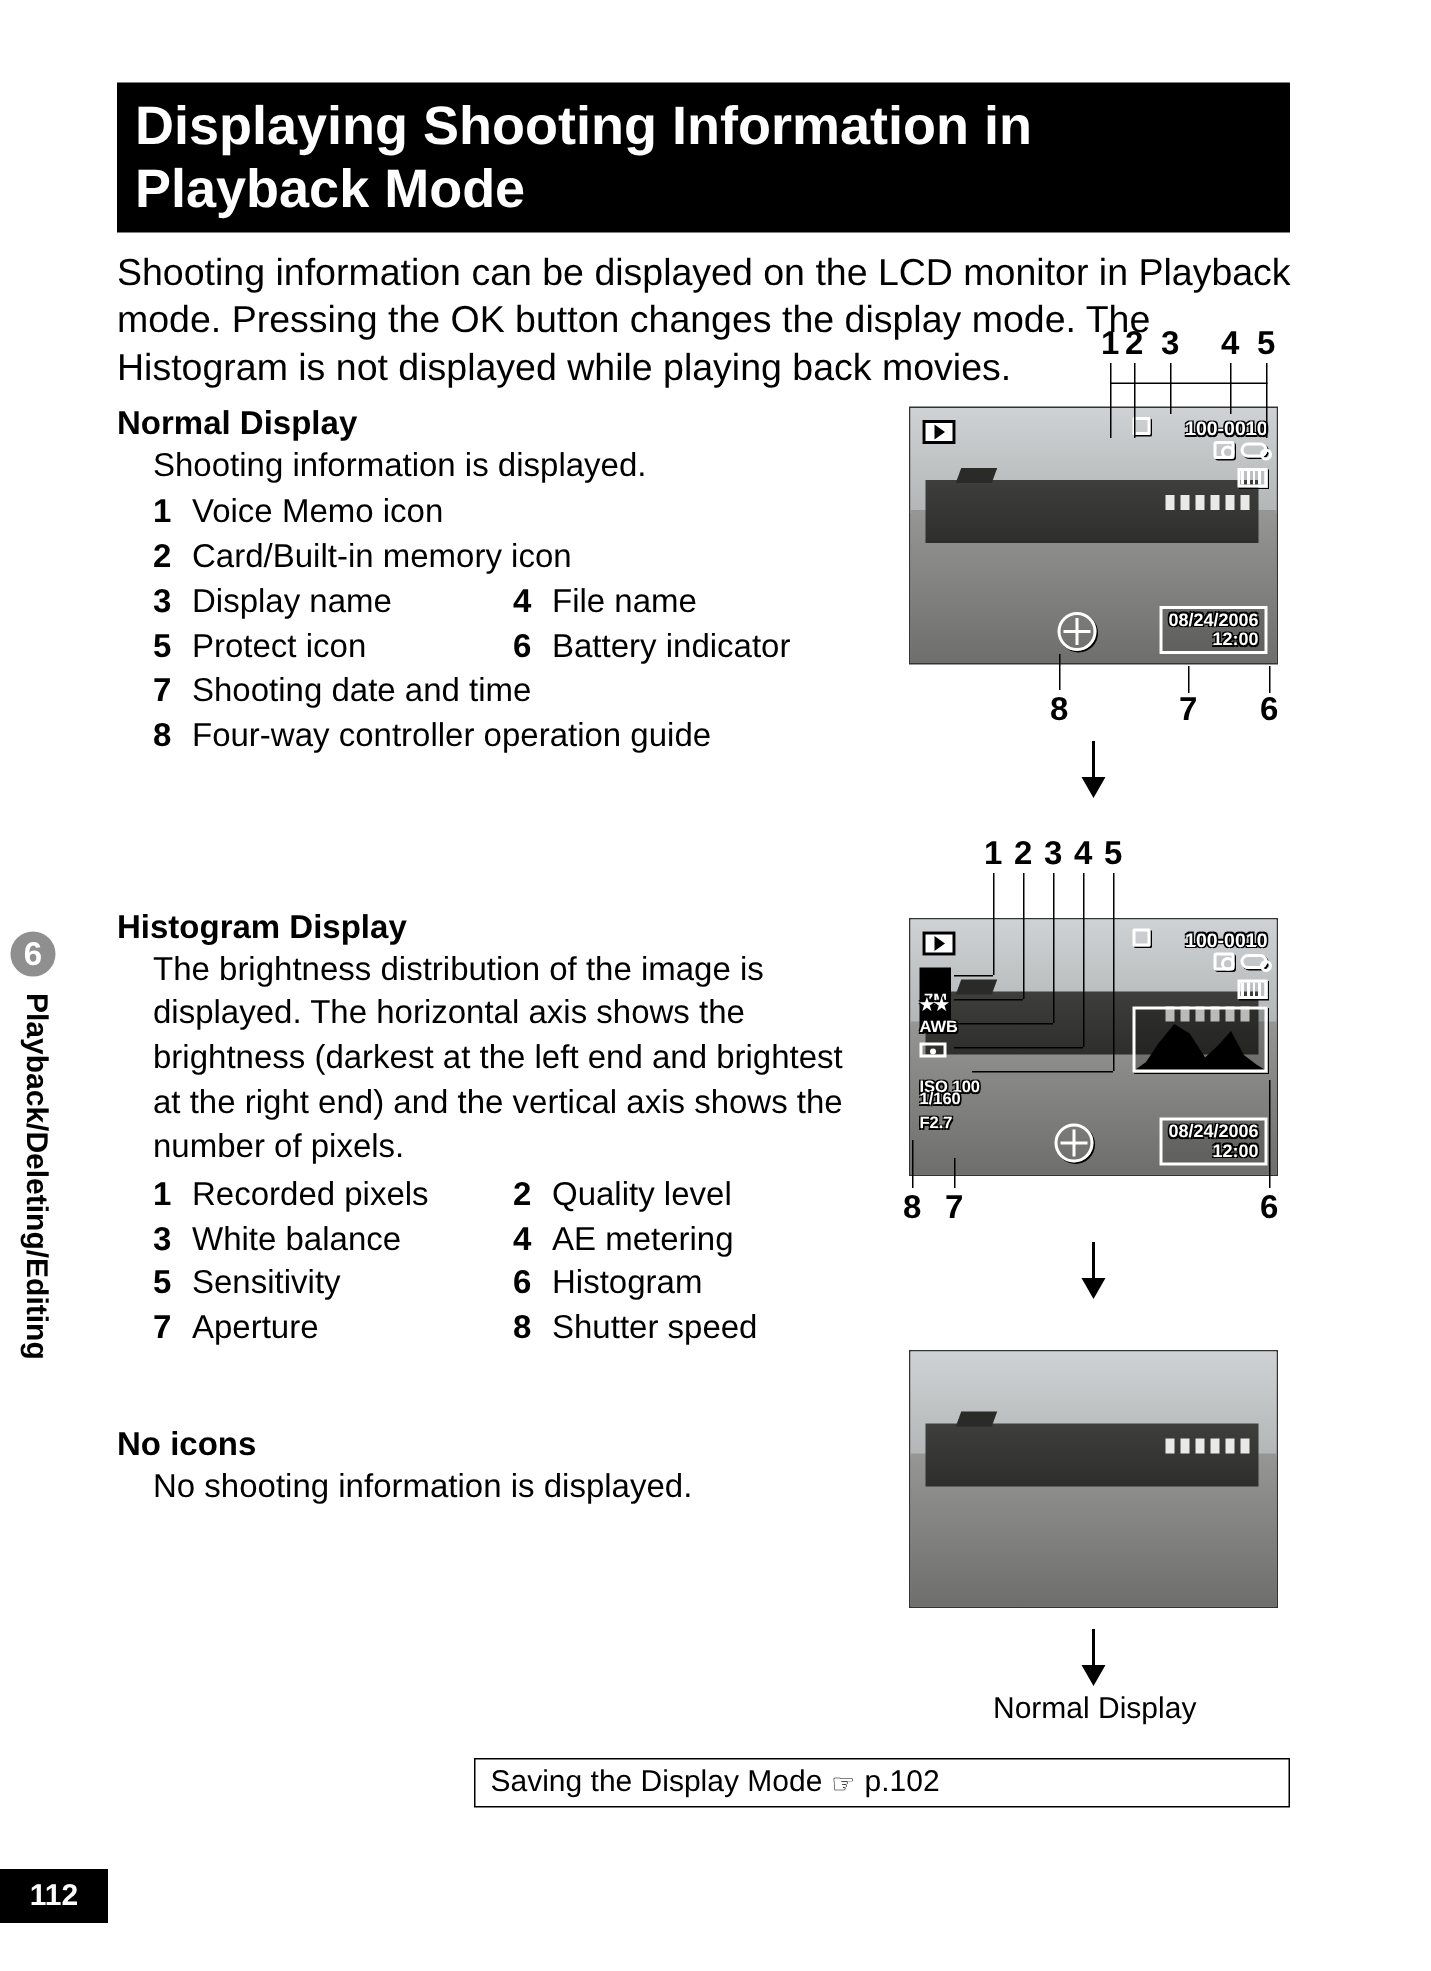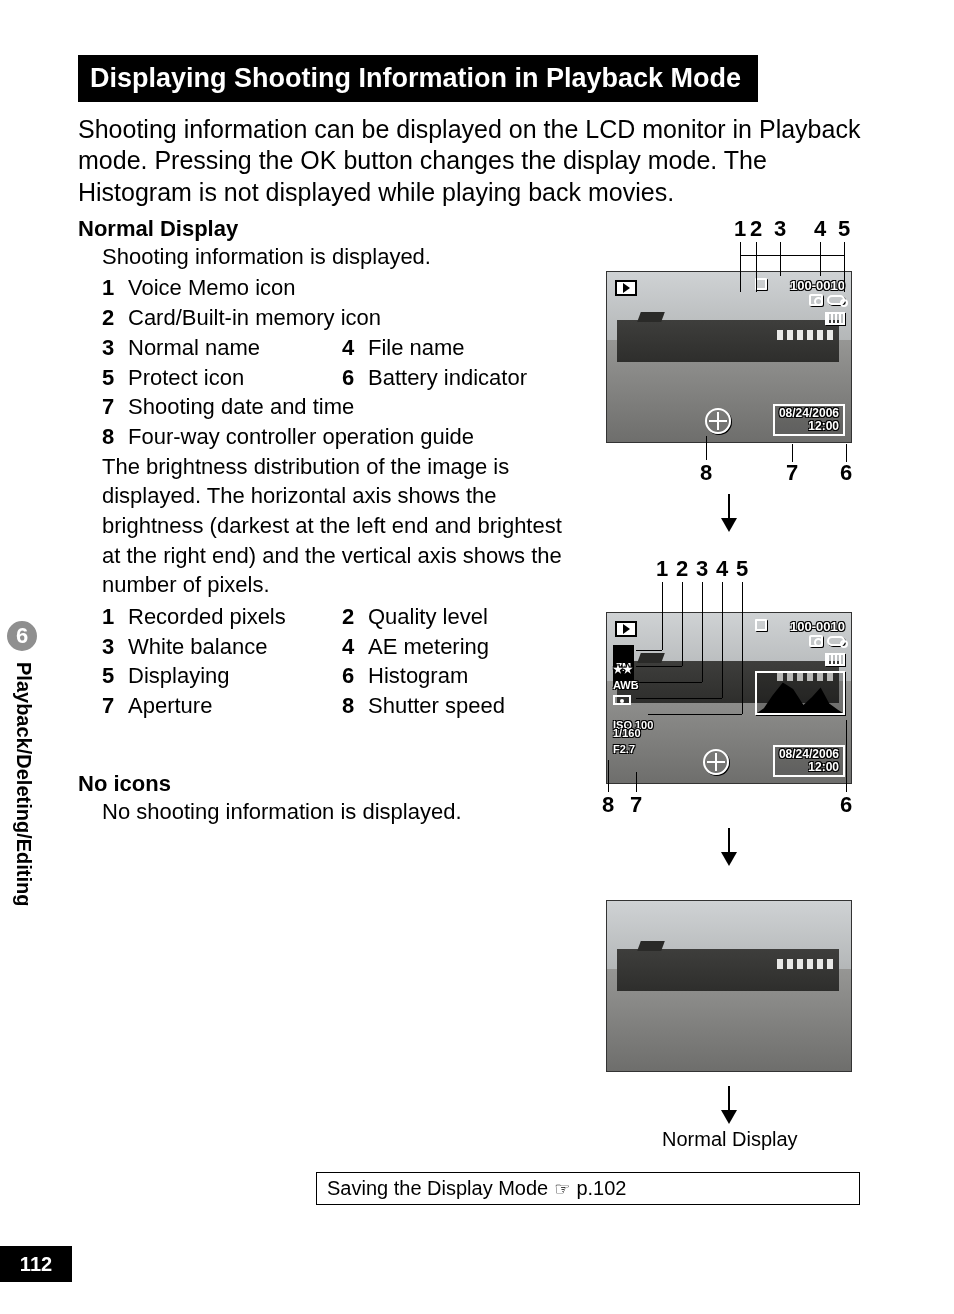--- a/index.html
+++ b/index.html
@@ -13,23 +13,23 @@
     overflow: hidden;
   }
   .page { width: 954px; height: 1314px; position: relative; }
   .content { position: absolute; left: 78px; top: 55px; width: 786px; }
 
   
   .title-band {
     background: #000;
     color: #fff;
     font-weight: bold;
-    font-size: 27px;
+    font-size: 36px;
     padding: 8px 12px;
-    width: 680px;
+    width: 782px;
   }
   .intro {
     font-size: 25px;
     line-height: 1.25;
     margin-top: 12px;
     width: 786px;
   }
   .section-head {
     font-weight: bold;
     font-size: 22px;
@@ -180,21 +180,21 @@
           </div>
         <div class="legend-row">
             <div class="legend-item full">
               <span class="num">2</span>
               <span>Card/Built-in memory icon</span>
             </div>
           </div>
         <div class="legend-row">
           <div class="legend-item col1">
               <span class="num">3</span>
-              <span>Normal name</span>
+              <span>Display name</span>
             </div>
           <div class="legend-item">
               <span class="num">4</span>
               <span>File name</span>
             </div>
         </div>
         <div class="legend-row">
           <div class="legend-item col1">
               <span class="num">5</span>
               <span>Protect icon</span>
@@ -212,20 +212,21 @@
           </div>
         <div class="legend-row">
             <div class="legend-item full">
               <span class="num">8</span>
               <span>Four-way controller operation guide</span>
             </div>
           </div>
       </div>
     </div>
 
+    <div class="section-head tight" style="margin-top:100px">Histogram Display</div>
     <div class="section-body">
       <div class="desc">The brightness distribution of the image is displayed. The horizontal axis shows the brightness (darkest at the left end and brightest at the right end) and the vertical axis shows the number of pixels.</div>
       <div class="legend-list">
         <div class="legend-row">
           <div class="legend-item col1">
               <span class="num">1</span>
               <span>Recorded pixels</span>
             </div>
           <div class="legend-item">
               <span class="num">2</span>
@@ -238,21 +239,21 @@
               <span>White balance</span>
             </div>
           <div class="legend-item">
               <span class="num">4</span>
               <span>AE metering</span>
             </div>
         </div>
         <div class="legend-row">
           <div class="legend-item col1">
               <span class="num">5</span>
-              <span>Displaying</span>
+              <span>Sensitivity</span>
             </div>
           <div class="legend-item">
               <span class="num">6</span>
               <span>Histogram</span>
             </div>
         </div>
         <div class="legend-row">
           <div class="legend-item col1">
               <span class="num">7</span>
               <span>Aperture</span>

